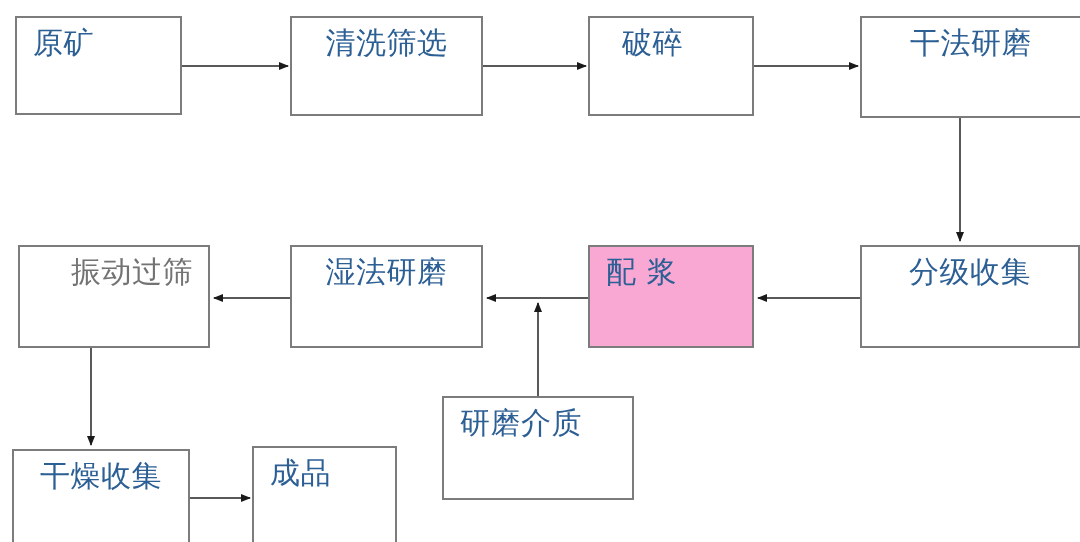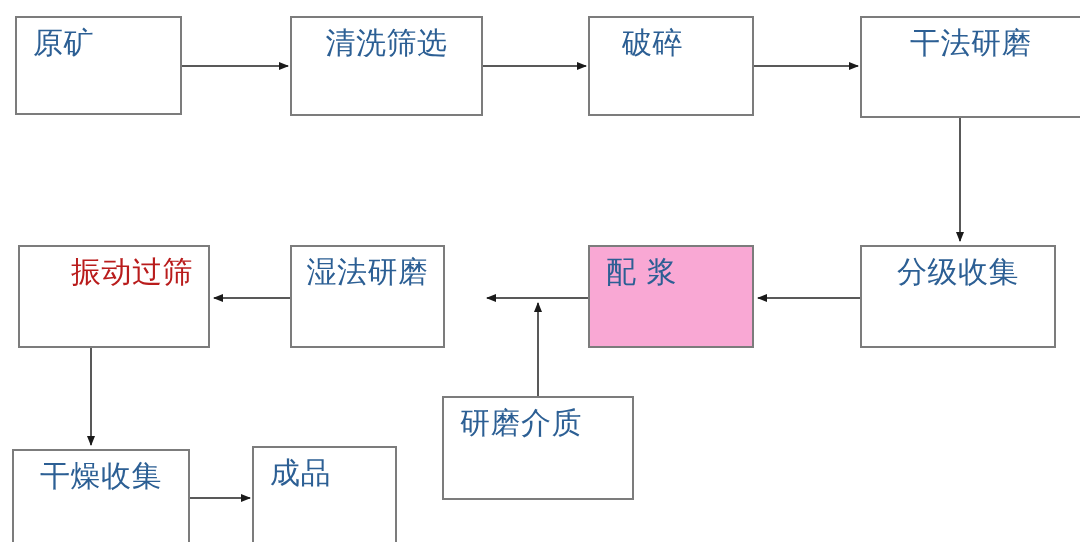--- a/index.html
+++ b/index.html
@@ -94,31 +94,31 @@
       </div>
       <div class="node" style="left: 290px; top: 5px; width: 193px; height: 100px; border-color: rgb(124, 124, 124); background: rgb(255, 255, 255);">
         <div class="label" style="color: rgb(44, 95, 148);">清洗筛选</div>
       </div>
       <div class="node align-left" style="left: 588px; top: 5px; width: 166px; height: 100px; border-color: rgb(124, 124, 124); background: rgb(255, 255, 255);">
         <div class="label" style="color: rgb(44, 95, 148); padding-left: 32px;">破碎</div>
       </div>
       <div class="node" style="left: 860px; top: 5px; width: 222px; height: 102px; border-color: rgb(124, 124, 124); background: rgb(255, 255, 255);">
         <div class="label" style="color: rgb(44, 95, 148);">干法研磨</div>
       </div>
-      <div class="node" style="left: 860px; top: 234px; width: 196px; height: 103px; border-color: rgb(124, 124, 124); background: rgb(255, 255, 255);">
+      <div class="node" style="left: 860px; top: 234px; width: 220px; height: 103px; border-color: rgb(124, 124, 124); background: rgb(255, 255, 255);">
         <div class="label" style="color: rgb(44, 95, 148);">分级收集</div>
       </div>
       <div class="node align-left" style="left: 588px; top: 234px; width: 166px; height: 103px; border-color: rgb(124, 124, 124); background: #f9a8d4;">
         <div class="label" style="color: rgb(44, 95, 148);">配 浆</div>
       </div>
-      <div class="node" style="left: 290px; top: 234px; width: 155px; height: 103px; border-color: rgb(124, 124, 124); background: rgb(255, 255, 255);">
+      <div class="node" style="left: 290px; top: 234px; width: 193px; height: 103px; border-color: rgb(124, 124, 124); background: rgb(255, 255, 255);">
         <div class="label" style="color: rgb(44, 95, 148);">湿法研磨</div>
       </div>
       <div class="node" style="left: 18px; top: 234px; width: 192px; height: 103px; border-color: rgb(124, 124, 124); background: rgb(255, 255, 255);">
-        <div class="label" style="color: #b91c1c; padding-left: 36px;">振动过筛</div>
+        <div class="label" style="color: #737373; padding-left: 36px;">振动过筛</div>
       </div>
       <div class="node align-left" style="left: 442px; top: 385px; width: 192px; height: 104px; border-color: rgb(124, 124, 124); background: rgb(255, 255, 255);">
         <div class="label" style="color: rgb(44, 95, 148);">研磨介质</div>
       </div>
       <div class="node" style="left: 12px; top: 438px; width: 178px; height: 104px; border-color: rgb(124, 124, 124); background: rgb(255, 255, 255);">
         <div class="label" style="color: rgb(44, 95, 148);">干燥收集</div>
       </div>
       <div class="node align-left" style="left: 252px; top: 435px; width: 145px; height: 104px; border-color: rgb(124, 124, 124); background: rgb(255, 255, 255);">
         <div class="label" style="color: rgb(44, 95, 148);">成品</div>
       </div>

